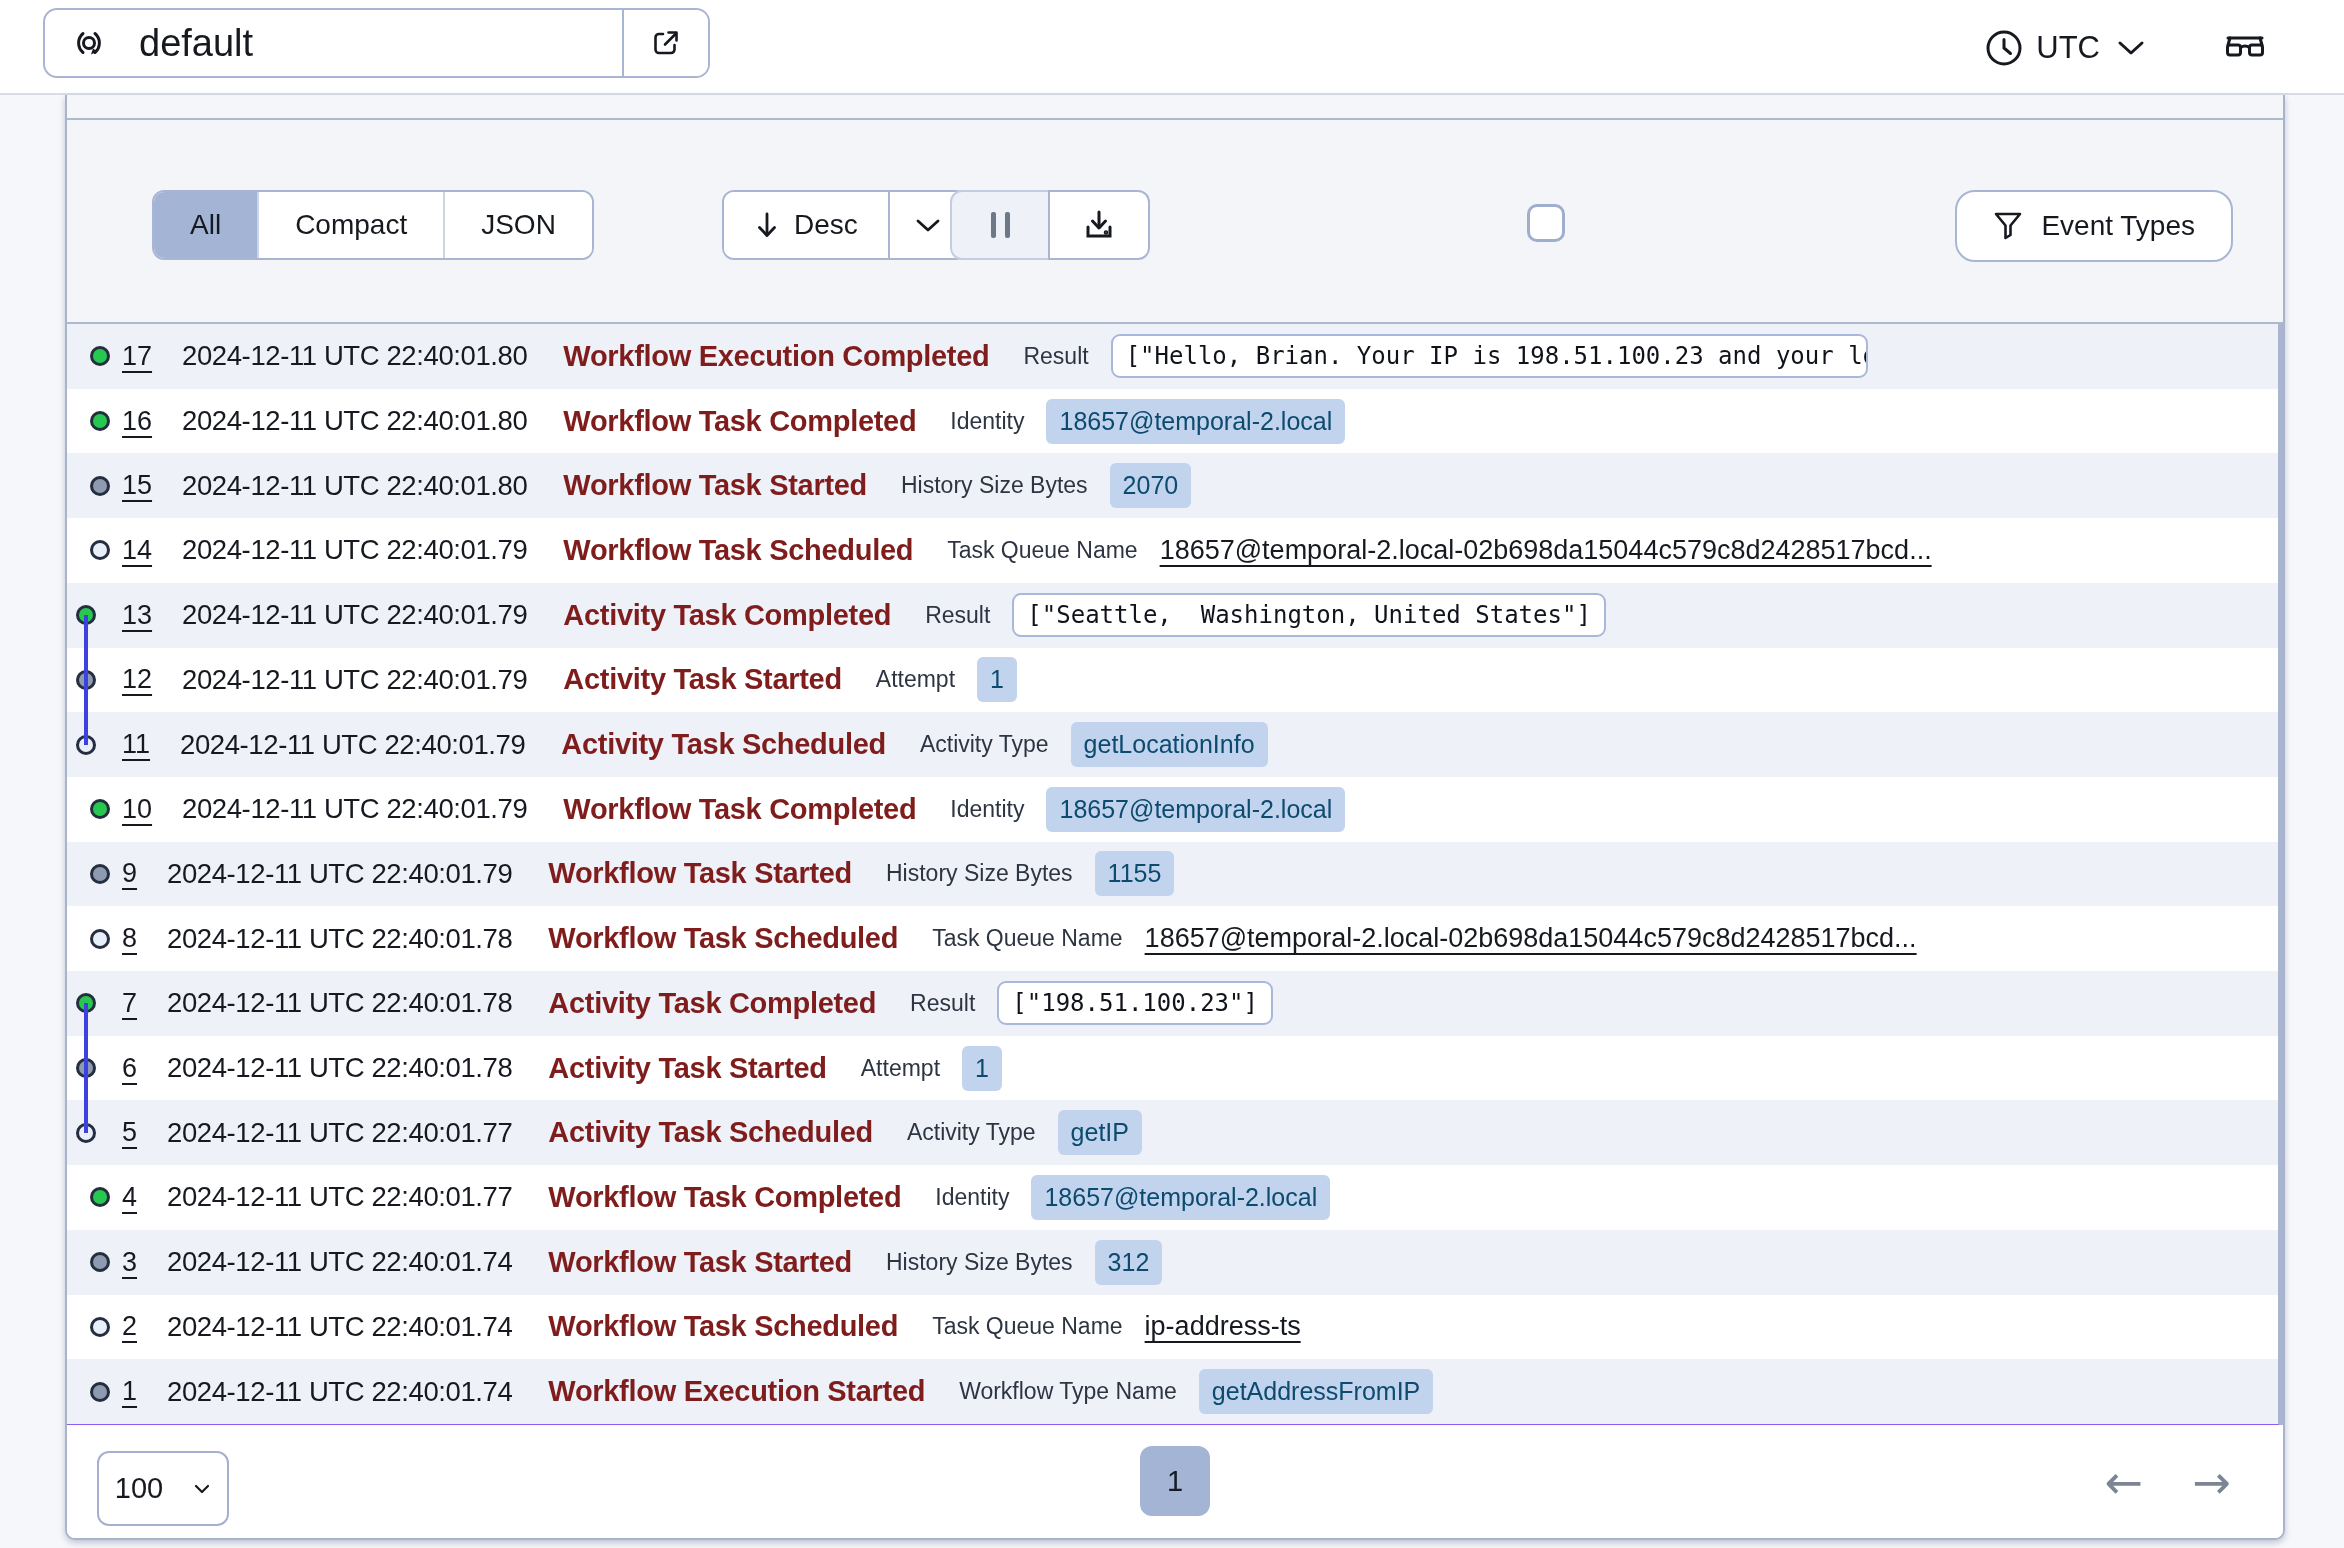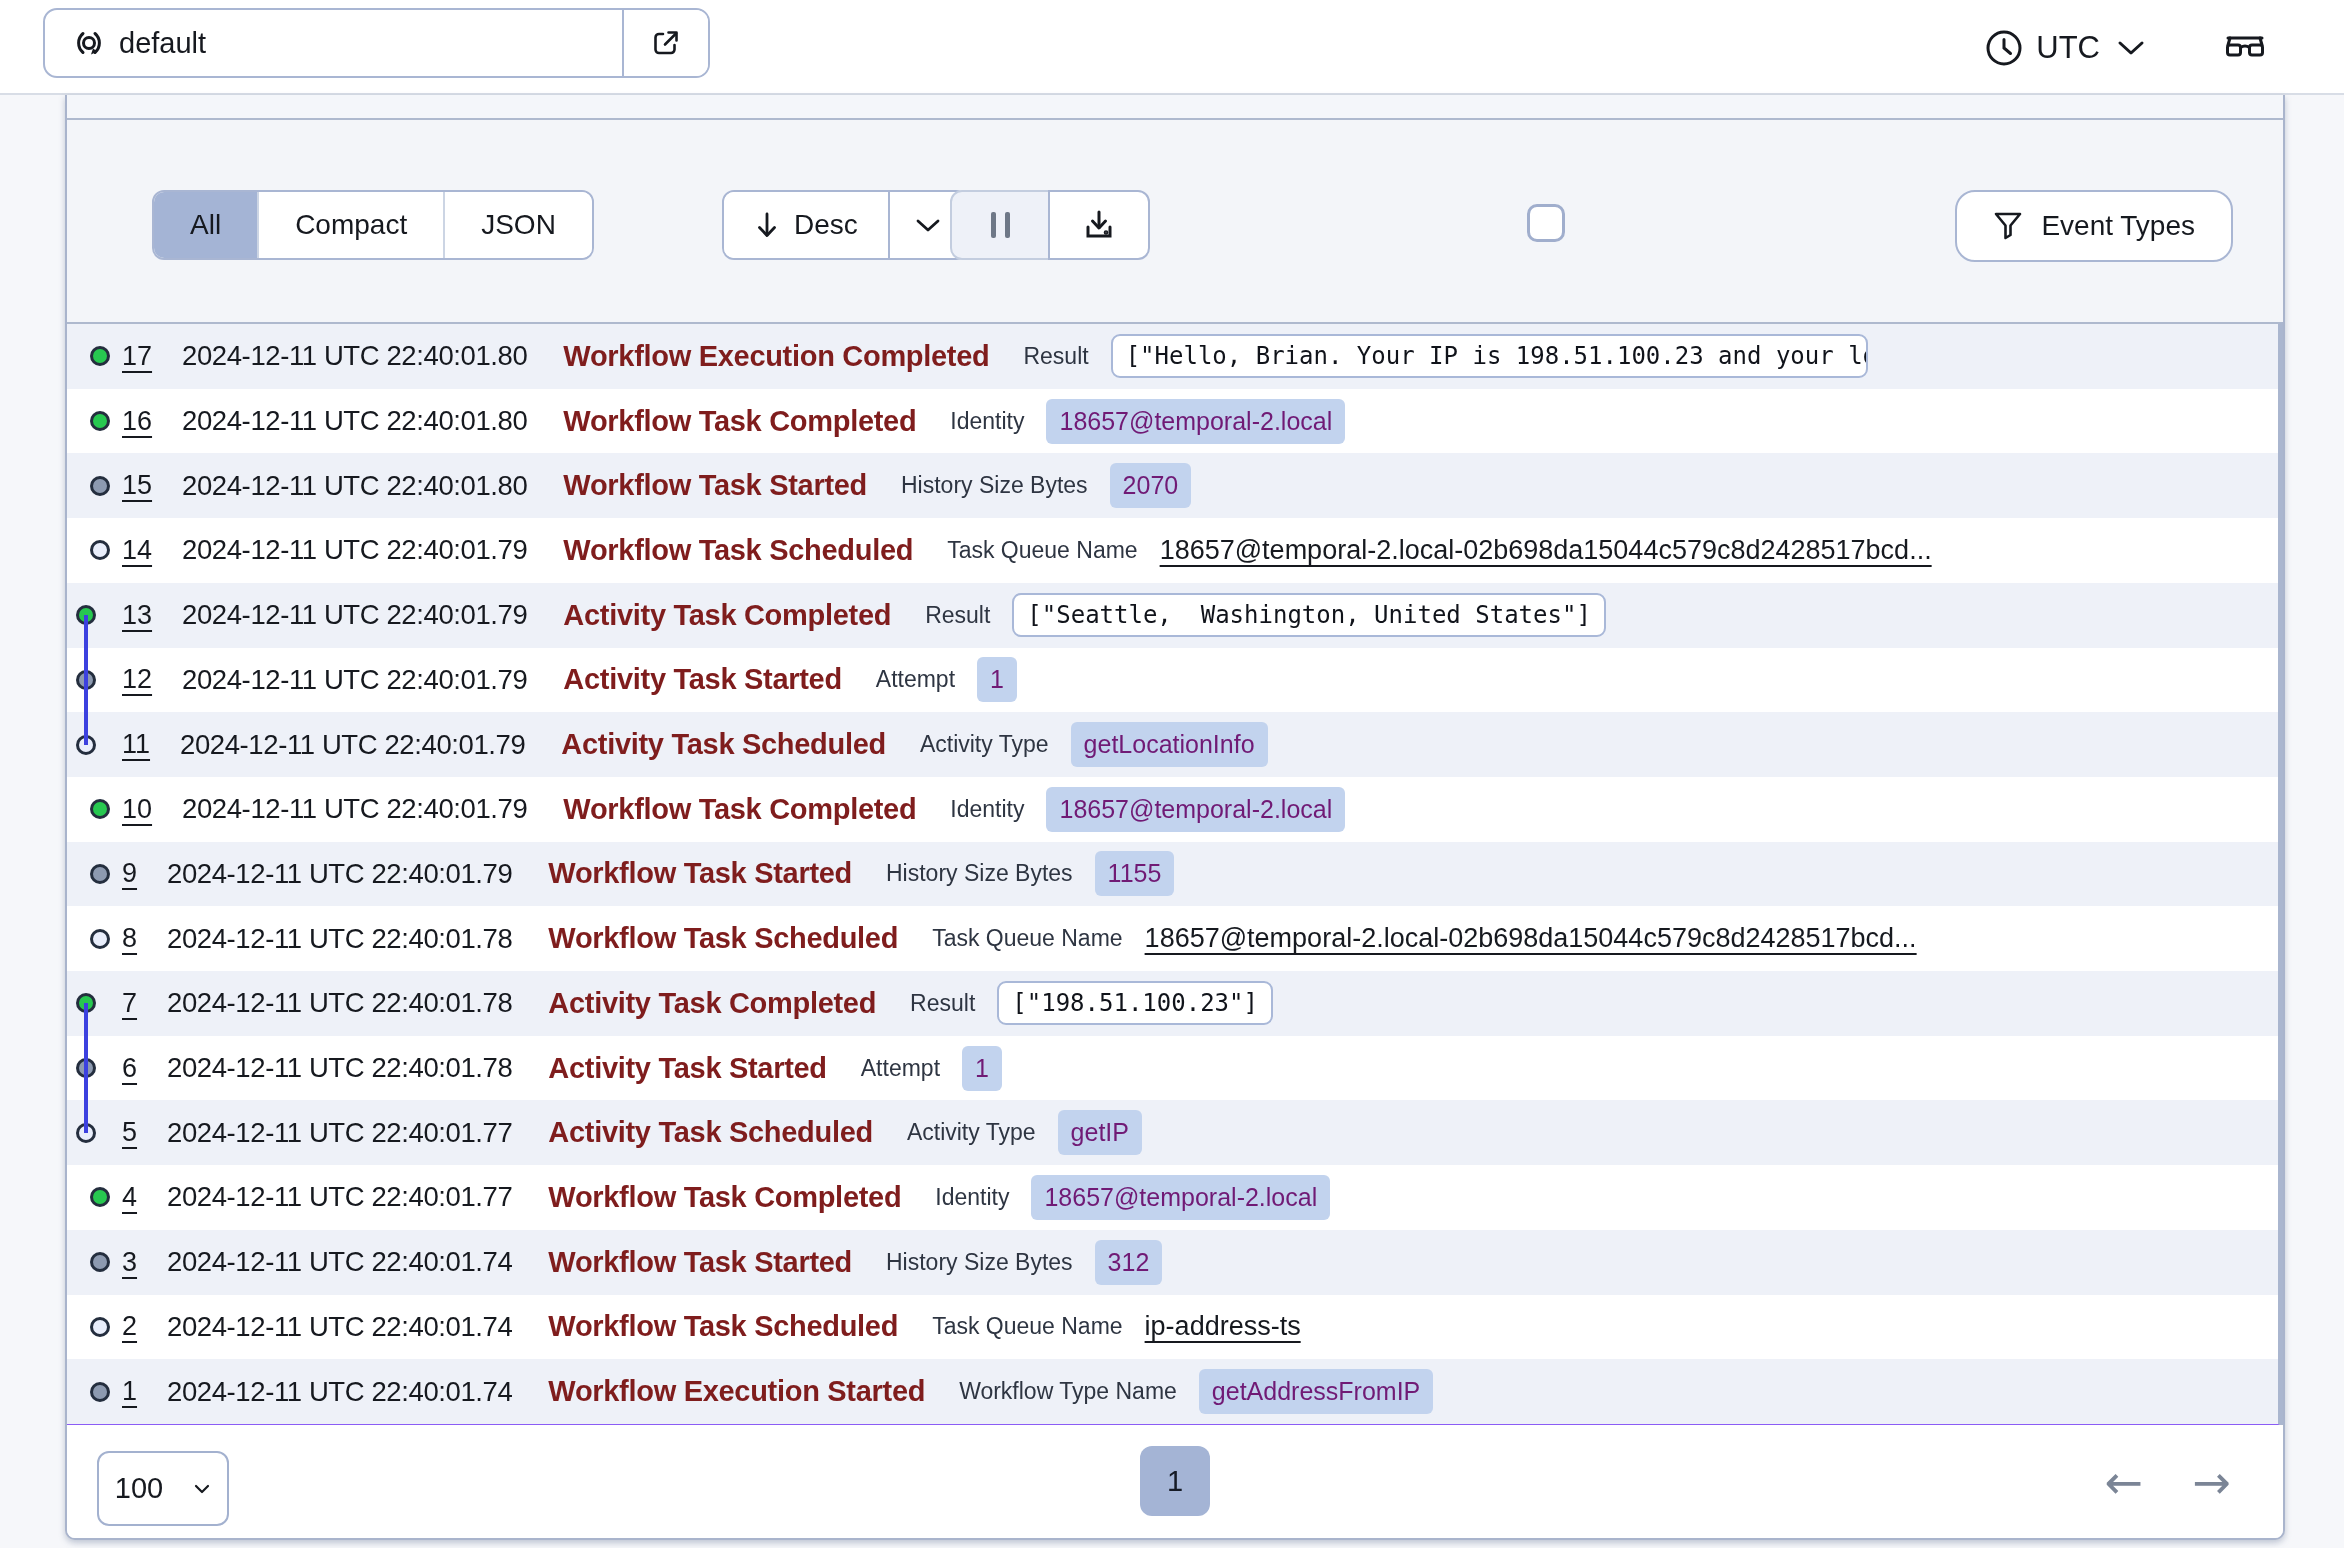--- a/index.html
+++ b/index.html
@@ -17,21 +17,21 @@
   .header {
     position:absolute; left:0; top:0; width:2344px; height:95px;
     background:#ffffff; border-bottom:2px solid #d8dde6;
   }
   .ns-box {
     position:absolute; left:43px; top:8px; width:667px; height:70px;
     background:#fff; border:2.5px solid #a9b6d3; border-radius:14px;
     display:flex; align-items:center; overflow:hidden;
   }
   .ns-icon { margin-left:26px; }
-  .ns-label { margin-left:12px; font-size:29px; color:#16191f; }
+  .ns-label { margin-left:32px; font-size:38px; color:#16191f; }
   .ns-open-btn {
     margin-left:auto; width:86px; height:100%;
     border:none; border-left:2px solid #a9b6d3; background:#fff;
     display:flex; align-items:center; justify-content:center; cursor:pointer;
   }
   .tz-cluster {
     position:absolute; right:76px; top:0; height:95px;
     display:flex; align-items:center;
   }
   .tz-label { margin-left:12px; font-size:31px; }
@@ -135,21 +135,21 @@
   .dot.hollow { background:var(--dot-hollow); }
   .eid {
     font-size:27px; color:#16191f; text-decoration:underline;
     text-underline-offset:6px; text-decoration-thickness:2px;
     margin-right:30px; cursor:pointer;
   }
   .etime  { font-size:27.5px; letter-spacing:-0.4px; margin-right:36px; }
   .ename  { font-size:29px; font-weight:bold; letter-spacing:-0.3px; color:#7f1d1d; margin-right:34px; }
   .elabel { font-size:23px; color:#2e3542; margin-right:22px; }
   .val-badge {
-    background:var(--badge-bg); color:#701a75; font-size:25px;
+    background:var(--badge-bg); color:#0c4a6e; font-size:25px;
     padding:8px 13px; border-radius:6px; white-space:pre;
   }
   .val-code {
     font-family:"DejaVu Sans Mono", monospace; font-size:24px; color:#10131a;
     background:#fff; border:2.5px solid #a9b8d8; border-radius:9px;
     padding:6px 13px; white-space:pre; max-width:757px; overflow:hidden;
   }
   .val-link {
     font-size:27px; color:#16191f; text-decoration:underline;
     text-underline-offset:6px; text-decoration-thickness:2px; cursor:pointer;

